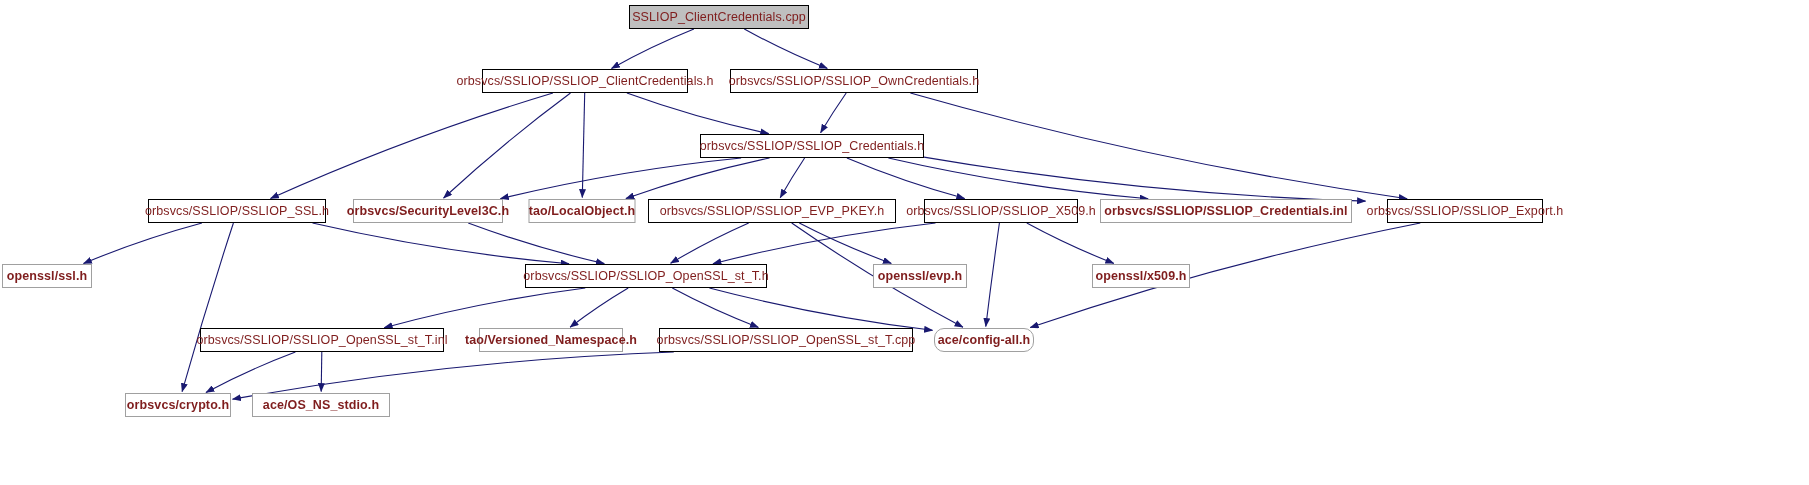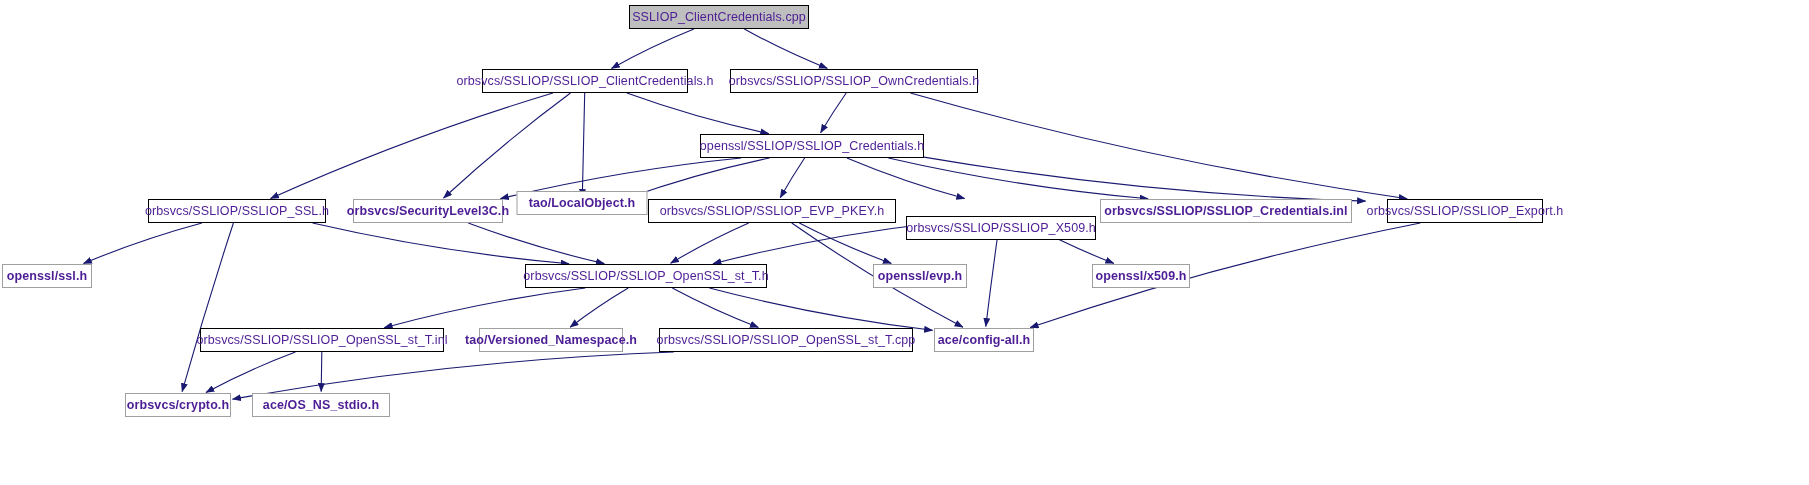--- a/index.html
+++ b/index.html
@@ -25,21 +25,21 @@
   }
   .node {
     position: absolute;
     box-sizing: border-box;
     display: flex;
     align-items: center;
     justify-content: center;
     height: 24px;
     border: 1px solid #000000;
     background: #ffffff;
-    color: #4c1d95;
+    color: #7f1d1d;
     font-size: 12.5px;
     line-height: 1;
     white-space: nowrap;
     letter-spacing: 0.1px;
     padding: 0 4px;
     transform: translate(-50%, -50%);
   }
   .node.ext {
     border-color: #a0a0a0;
     font-weight: bold;
@@ -89,32 +89,32 @@
       <path d="M672.3,288.0 Q714.1,310.4 758.4,327.4" fill="none" stroke="#191970" stroke-width="1.1" marker-end="url(#arrowhead)"></path>
       <path d="M709.4,288.0 Q819.5,316.8 932.5,330.3" fill="none" stroke="#191970" stroke-width="1.1" marker-end="url(#arrowhead)"></path>
       <path d="M295.4,352.0 Q249.4,369.3 206.0,392.4" fill="none" stroke="#191970" stroke-width="1.1" marker-end="url(#arrowhead)"></path>
       <path d="M321.8,352.0 Q321.5,371.7 321.2,391.5" fill="none" stroke="#191970" stroke-width="1.1" marker-end="url(#arrowhead)"></path>
       <path d="M673.8,352.0 Q451.5,360.2 232.5,399.2" fill="none" stroke="#191970" stroke-width="1.1" marker-end="url(#arrowhead)"></path>
     </svg>
   <div id="nodes">
       <div class="node root" style="left: 719px; top: 17px; width: 180px;">SSLIOP_ClientCredentials.cpp</div>
       <div class="node" style="left: 585px; top: 81px; width: 206px;">orbsvcs/SSLIOP/SSLIOP_ClientCredentials.h</div>
       <div class="node" style="left: 854px; top: 81px; width: 248px;">orbsvcs/SSLIOP/SSLIOP_OwnCredentials.h</div>
-      <div class="node" style="left: 812px; top: 146px; width: 224px;">openssl/SSLIOP/SSLIOP_Credentials.h</div>
+      <div class="node" style="left: 812px; top: 146px; width: 224px;">orbsvcs/SSLIOP/SSLIOP_Credentials.h</div>
       <div class="node" style="left: 237px; top: 211px; width: 178px;">orbsvcs/SSLIOP/SSLIOP_SSL.h</div>
       <div class="node ext" style="left: 428px; top: 211px; width: 150px;">orbsvcs/SecurityLevel3C.h</div>
-      <div class="node ext" style="left: 582px; top: 203px; width: 131px;">tao/LocalObject.h</div>
+      <div class="node ext" style="left: 582px; top: 211px; width: 107px;">tao/LocalObject.h</div>
       <div class="node" style="left: 772px; top: 211px; width: 248px;">orbsvcs/SSLIOP/SSLIOP_EVP_PKEY.h</div>
-      <div class="node" style="left: 1001px; top: 228px; width: 190px;">orbsvcs/SSLIOP/SSLIOP_X509.h</div>
+      <div class="node" style="left: 1001px; top: 211px; width: 154px;">orbsvcs/SSLIOP/SSLIOP_X509.h</div>
       <div class="node ext" style="left: 1226px; top: 211px; width: 252px;">orbsvcs/SSLIOP/SSLIOP_Credentials.inl</div>
       <div class="node" style="left: 1465px; top: 211px; width: 156px;">orbsvcs/SSLIOP/SSLIOP_Export.h</div>
       <div class="node ext" style="left: 47px; top: 276px; width: 90px;">openssl/ssl.h</div>
       <div class="node" style="left: 646px; top: 276px; width: 242px;">orbsvcs/SSLIOP/SSLIOP_OpenSSL_st_T.h</div>
       <div class="node ext" style="left: 920px; top: 276px; width: 94px;">openssl/evp.h</div>
       <div class="node ext" style="left: 1141px; top: 276px; width: 98px;">openssl/x509.h</div>
       <div class="node" style="left: 322px; top: 340px; width: 244px;">orbsvcs/SSLIOP/SSLIOP_OpenSSL_st_T.inl</div>
       <div class="node ext" style="left: 551px; top: 340px; width: 144px;">tao/Versioned_Namespace.h</div>
       <div class="node" style="left: 786px; top: 340px; width: 254px;">orbsvcs/SSLIOP/SSLIOP_OpenSSL_st_T.cpp</div>
-      <div class="node ext" style="left: 984px; top: 340px; width: 100px;">ace/config-all.h</div>
+      <div class="node ext" style="left: 984px; top: 340px; width: 100px; border-radius: 10px;">ace/config-all.h</div>
       <div class="node ext" style="left: 178px; top: 405px; width: 106px;">orbsvcs/crypto.h</div>
       <div class="node ext" style="left: 321px; top: 405px; width: 138px;">ace/OS_NS_stdio.h</div>
     </div>
 </div>
 
 </body></html>

